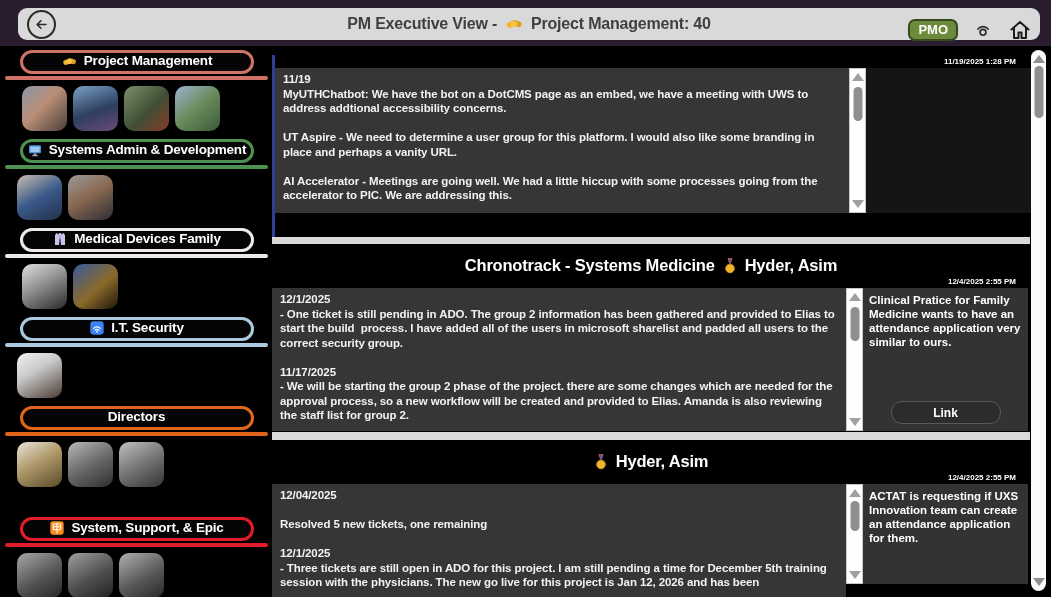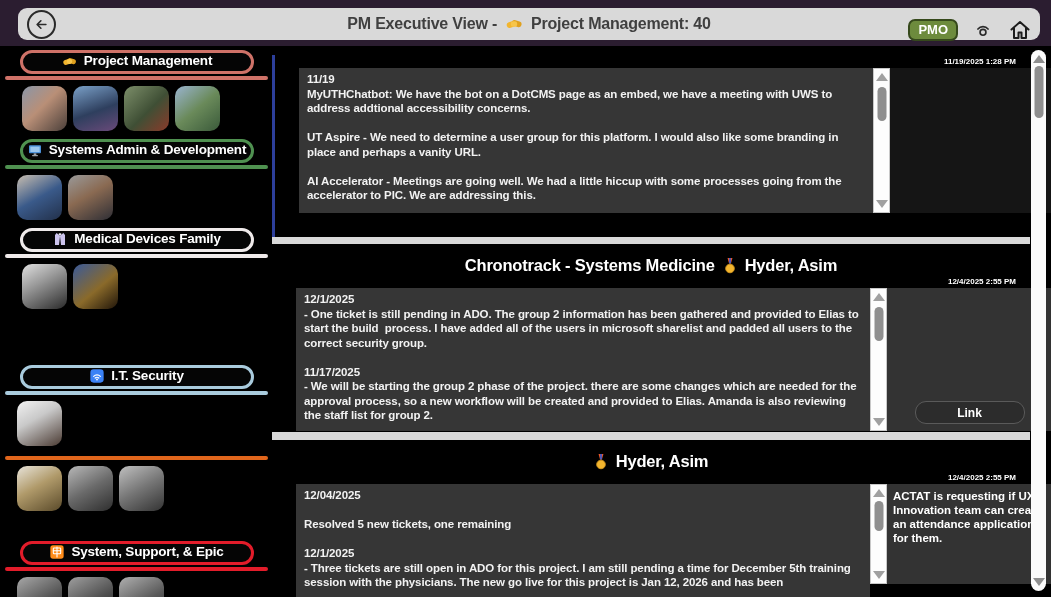--- a/index.html
+++ b/index.html
@@ -67,21 +67,21 @@
     display:flex;align-items:center;justify-content:center;gap:8px;padding-top:6px;
     color:#fff;font-weight:800;font-size:16.5px;letter-spacing:-0.2px;
   }
   .card-ts{
     text-align:right;color:#fff;font-weight:700;font-size:8px;padding:2px 14px 2px 0;
   }
   .card-body{display:flex;}
   .note{
     background:#363636;color:#f2f2f2;font-weight:700;font-size:11.5px;line-height:14.5px;
     letter-spacing:-0.1px;white-space:pre-wrap;box-sizing:border-box;
-    padding:4px 8px;overflow:hidden;flex:none;margin-left:24px;
+    padding:4px 8px;overflow:hidden;flex:none;
   }
   .vscroll{
     flex:none;width:17px;background:#fdfdfd;border:1px solid #c8c8c8;box-sizing:border-box;
     position:relative;cursor:pointer;
   }
   .tri-up,.tri-dn{position:absolute;left:50%;transform:translateX(-50%);width:0;height:0;}
   .tri-up{top:4px;border-left:6px solid transparent;border-right:6px solid transparent;border-bottom:8px solid #a0a0a0;}
   .tri-dn{bottom:4px;border-left:6px solid transparent;border-right:6px solid transparent;border-top:8px solid #a0a0a0;}
   .thumb{position:absolute;left:50%;transform:translateX(-50%);width:9px;height:34px;border-radius:5px;background:#8f8f8f;top:18px;}
   .side{
@@ -184,34 +184,37 @@
       <path d="M12 7 L9.5 4.5 L12 3 L14.5 4.5 Z" fill="#f3f1fb"></path>
     </svg>
     <span>Medical Devices Family</span>
   </div>
   <div class="sec-bar" style="background: rgb(239, 234, 234);"></div>
   <div class="avatar-row indent">
     <div class="avatar a31"></div>
     <div class="avatar a32"></div>
   </div>
 
-  <div class="sec-pill" style="border-color: rgb(169, 203, 221); margin-top: 48px;">
+  <div class="sec-pill" style="border-color: rgb(169, 203, 221);">
     <svg width="16" height="16" viewBox="0 0 24 24">
       <rect x="2" y="2" width="20" height="20" rx="5" fill="#3b82f6"></rect>
       <path d="M7 12.5 a7 7 0 0 1 10 0" stroke="#fff" stroke-width="1.8" fill="none" stroke-linecap="round"></path>
       <path d="M9.3 15 a3.8 3.8 0 0 1 5.4 0" stroke="#fff" stroke-width="1.8" fill="none" stroke-linecap="round"></path>
       <circle cx="12" cy="17.3" r="1.4" fill="#fff"></circle>
     </svg>
     <span>I.T. Security</span>
   </div>
   <div class="sec-bar" style="background: rgb(169, 203, 221);"></div>
   <div class="avatar-row">
     <div class="avatar a41"></div>
   </div>
 
+  <div class="sec-pill" style="border-color: rgb(225, 102, 28);">
+    <span>Directors</span>
+  </div>
   <div class="sec-bar" style="background: rgb(225, 102, 28);"></div>
   <div class="avatar-row">
     <div class="avatar a51"></div>
     <div class="avatar a52"></div>
     <div class="avatar a53"></div>
   </div>
 
   <div class="gap-lg"></div>
 
   <div class="sec-pill" style="border-color: rgb(226, 28, 42);">
@@ -272,20 +275,21 @@
 - One ticket is still pending in ADO. The group 2 information has been gathered and provided to Elias to start the build  process. I have added all of the users in microsoft sharelist and padded all users to the correct security group.
 
 11/17/2025
 - We will be starting the group 2 phase of the project. there are some changes which are needed for the approval process, so a new workflow will be created and provided to Elias. Amanda is also reviewing the staff list for group 2.</div>
       <div class="vscroll" style="height:143px;">
         <div class="tri-up"></div>
         <div class="thumb"></div>
         <div class="tri-dn"></div>
       </div>
       <div class="side filled" style="width:165px;height:143px;">
+        <span>Clinical Pratice for Family Medicine wants to have an attendance application very similar to ours.</span>
         <div class="link-btn">Link</div>
       </div>
     </div>
   </div>
 
   <div class="sep" style="height:8px;"></div>
 
   <div class="card" style="height:142px;">
     <div class="card-head">
       <div class="card-title" style="padding-top:12px;">

